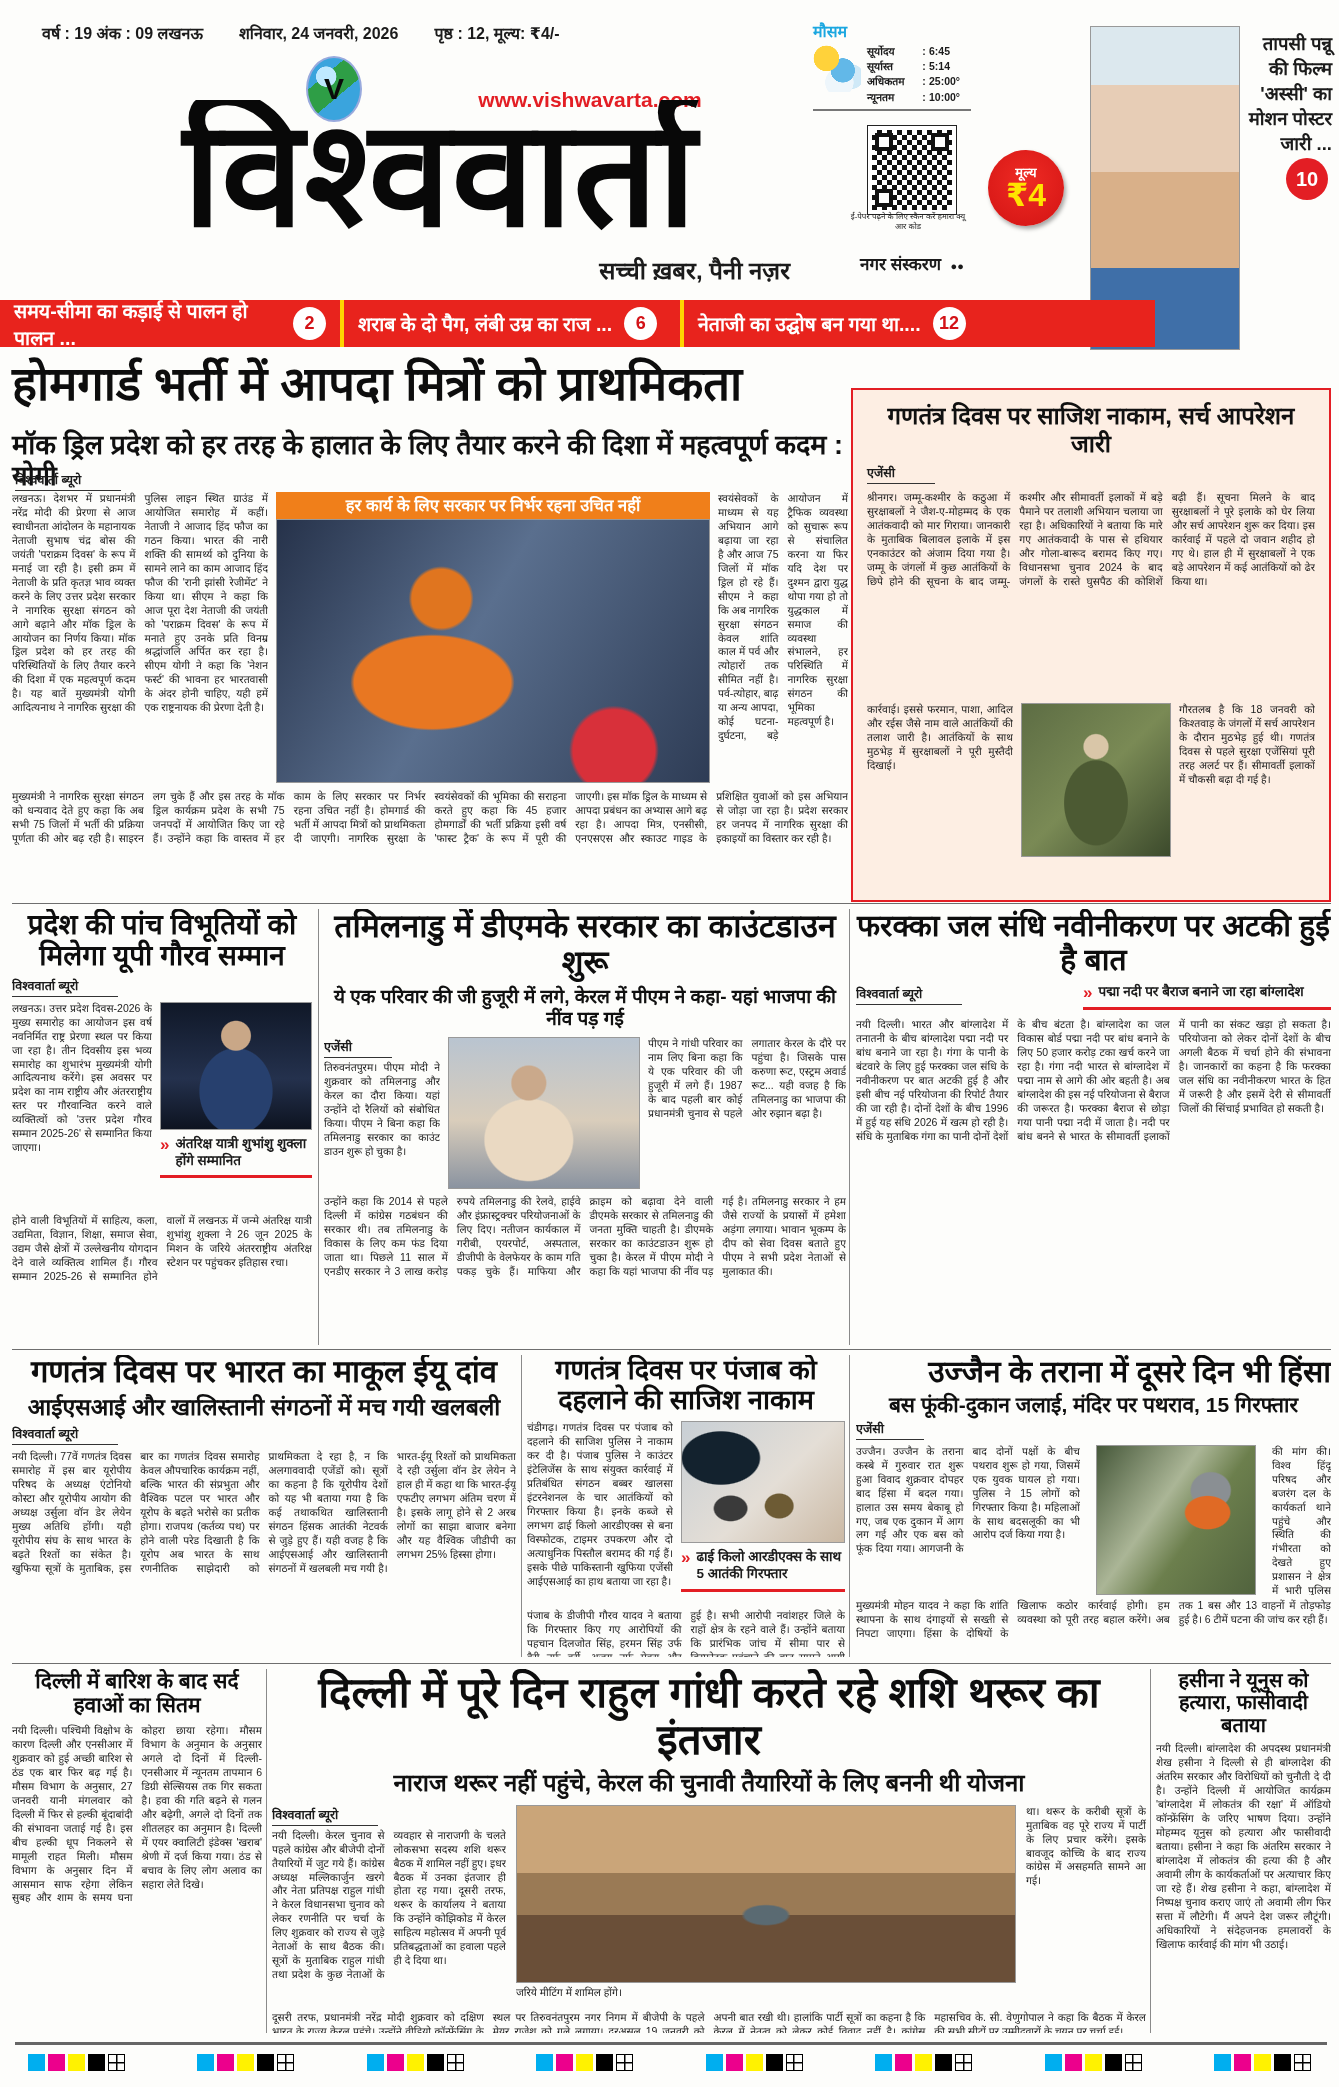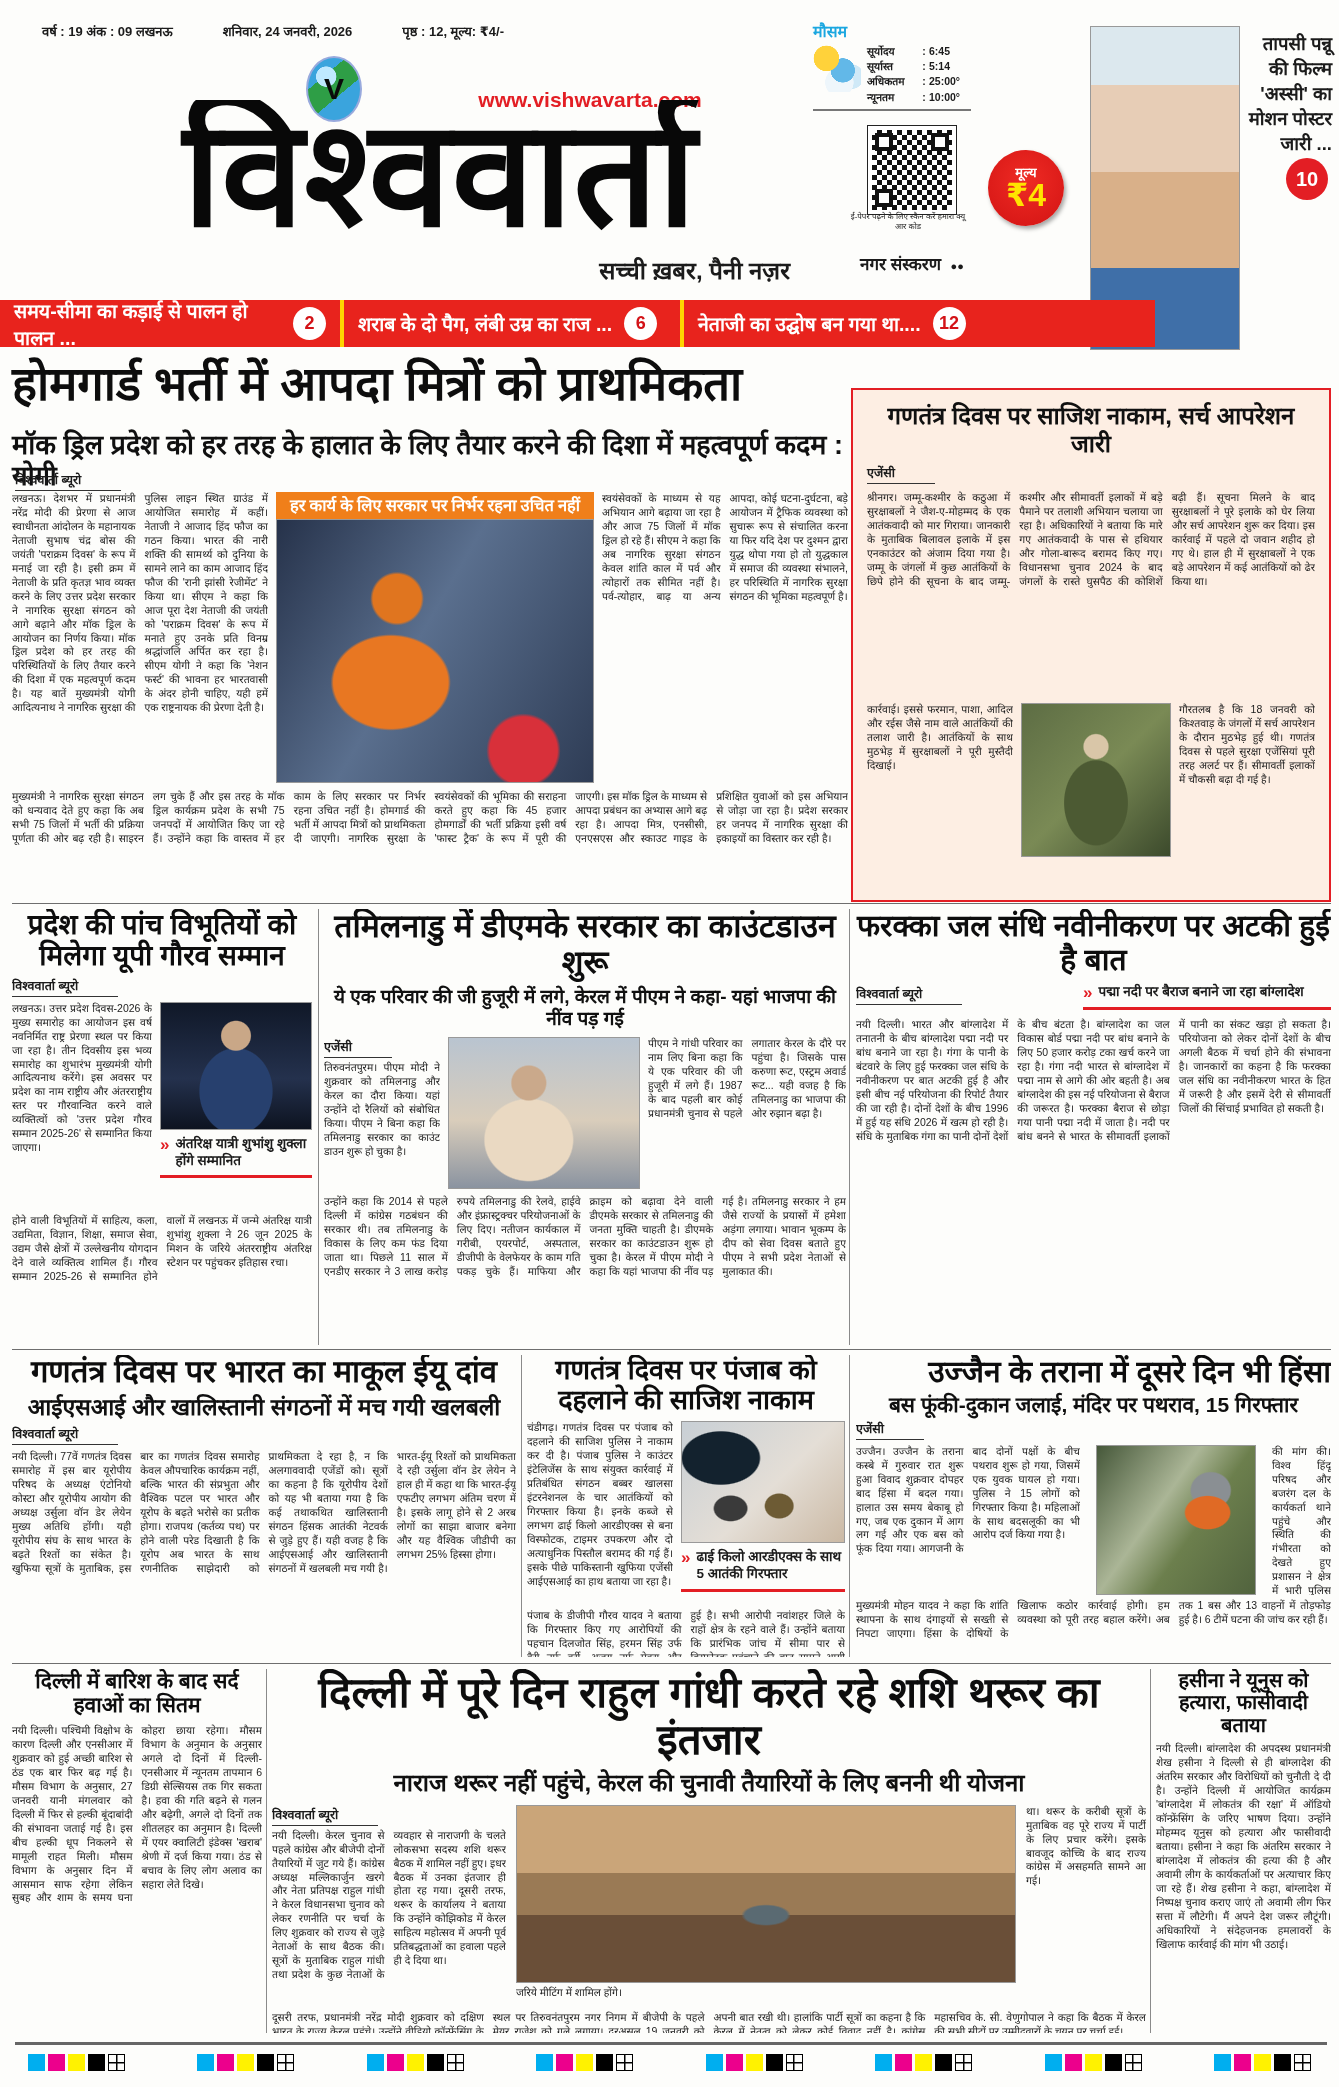--- a/index.html
+++ b/index.html
@@ -15,21 +15,21 @@
           padding:0 40px 2px 0;margin-bottom:3px;}
   .headline{font-weight:bold;color:#0d0d0d;line-height:1.12;letter-spacing:0;}
   .subhead{font-weight:bold;color:#101010;line-height:1.15;}
   .photo{background-size:cover;border:1px solid #999;}
   .bullet{display:flex;gap:6px;align-items:flex-start;font-size:13.5px;font-weight:bold;line-height:1.25;}
   .chev{color:#e31e24;font-size:17px;line-height:1;font-weight:bold;}
   .redrule{border-top:3px solid #e31e24;margin-top:6px;}
   .vrule{width:1px;background:#8a8a8a;}
   .hrule{height:1px;background:#6e6e6e;}
   
-  .info-line{font-size:13px;font-weight:bold;display:flex;gap:50px;}
+  .info-line{font-size:16px;font-weight:bold;display:flex;gap:36px;}
   .title-big{font-size:148px;font-weight:bold;color:#080808;text-align:center;line-height:1.0;letter-spacing:1px;}
   .website{color:#e31e24;font-weight:bold;font-size:21px;text-align:center;}
   .tagline{font-size:24px;font-weight:bold;text-align:right;}
   .edition{font-size:17px;font-weight:bold;}
   .logo{width:52px;height:62px;border-radius:50%;background:radial-gradient(circle at 35% 30%,#bfe9ff 0 18%,transparent 19%),linear-gradient(140deg,#3aa4dd 0 30%,#2e9e46 30% 60%,#3aa4dd 60%);
         display:flex;align-items:center;justify-content:center;color:#0a0a0a;font-weight:bold;font-size:30px;border:2px solid #9ad;}
   
   .weather{width:158px;}
   .weather-title{color:#1ba7e0;font-size:16px;font-weight:bold;}
   .weather-grid{display:flex;gap:6px;margin-top:2px;}
@@ -154,21 +154,21 @@
       <span>नेताजी का उद्घोष बन गया था....</span>
       <span class="tcircle">12</span>
     </div>
   </div>
 
   <div class="abs headline" style="left:12px;top:358px;width:836px;font-size:47px;">होमगार्ड भर्ती में आपदा मित्रों को प्राथमिकता</div>
   <div class="abs subhead" style="left:12px;top:430px;width:836px;font-size:27px;">मॉक ड्रिल प्रदेश को हर तरह के हालात के लिए तैयार करने की दिशा में महत्वपूर्ण कदम : योगी</div>
   <div class="abs" style="left:15px;top:470px;"><span class="byline">विश्ववार्ता ब्यूरो</span></div>
   <div class="abs" style="left:12px;top:492px;width:836px;height:292px;display:flex;gap:8px;">
     <div class="body-text cols2" style="width:256px;height:292px;">लखनऊ। देशभर में प्रधानमंत्री नरेंद्र मोदी की प्रेरणा से आज स्वाधीनता आंदोलन के महानायक नेताजी सुभाष चंद्र बोस की जयंती 'पराक्रम दिवस' के रूप में मनाई जा रही है। इसी क्रम में नेताजी के प्रति कृतज्ञ भाव व्यक्त करने के लिए उत्तर प्रदेश सरकार ने नागरिक सुरक्षा संगठन को आगे बढ़ाने और मॉक ड्रिल के आयोजन का निर्णय किया। मॉक ड्रिल प्रदेश को हर तरह की परिस्थितियों के लिए तैयार करने की दिशा में एक महत्वपूर्ण कदम है। यह बातें मुख्यमंत्री योगी आदित्यनाथ ने नागरिक सुरक्षा की पुलिस लाइन स्थित ग्राउंड में आयोजित समारोह में कहीं। नेताजी ने आजाद हिंद फौज का गठन किया। भारत की नारी शक्ति की सामर्थ्य को दुनिया के सामने लाने का काम आजाद हिंद फौज की 'रानी झांसी रेजीमेंट' ने किया था। सीएम ने कहा कि आज पूरा देश नेताजी की जयंती को 'पराक्रम दिवस' के रूप में मनाते हुए उनके प्रति विनम्र श्रद्धांजलि अर्पित कर रहा है। सीएम योगी ने कहा कि 'नेशन फर्स्ट' की भावना हर भारतवासी के अंदर होनी चाहिए, यही हमें एक राष्ट्रनायक की प्रेरणा देती है।</div>
-    <div style="width:318px;font-family:Liberation Serif, serif;">
+    <div style="width:434px;">
       <div class="cap-bar">हर कार्य के लिए सरकार पर निर्भर रहना उचित नहीं</div>
       <div class="photo" style="height:262px;background:
         radial-gradient(circle at 38% 30%,#e0751f 0 9%,transparent 10%),
         radial-gradient(ellipse at 36% 62%,#e87722 0 20%,transparent 21%),
         radial-gradient(circle at 78% 88%,#d8303a 0 10%,transparent 11%),
         linear-gradient(120deg,#26324a,#5a6f8e 45%,#2e3c55);"></div>
     </div>
     <div class="body-text cols2" style="flex:1;height:292px;">स्वयंसेवकों के माध्यम से यह अभियान आगे बढ़ाया जा रहा है और आज 75 जिलों में मॉक ड्रिल हो रहे हैं। सीएम ने कहा कि अब नागरिक सुरक्षा संगठन केवल शांति काल में पर्व और त्योहारों तक सीमित नहीं है। पर्व-त्योहार, बाढ़ या अन्य आपदा, कोई घटना-दुर्घटना, बड़े आयोजन में ट्रैफिक व्यवस्था को सुचारू रूप से संचालित करना या फिर यदि देश पर दुश्मन द्वारा युद्ध थोपा गया हो तो युद्धकाल में समाज की व्यवस्था संभालने, हर परिस्थिति में नागरिक सुरक्षा संगठन की भूमिका महत्वपूर्ण है।</div>
   </div>
   <div class="abs body-text cols6" style="left:12px;top:790px;width:836px;height:108px;">मुख्यमंत्री ने नागरिक सुरक्षा संगठन को धन्यवाद देते हुए कहा कि अब सभी 75 जिलों में भर्ती की प्रक्रिया पूर्णता की ओर बढ़ रही है। साइरन लग चुके हैं और इस तरह के मॉक ड्रिल कार्यक्रम प्रदेश के सभी 75 जनपदों में आयोजित किए जा रहे हैं। उन्होंने कहा कि वास्तव में हर काम के लिए सरकार पर निर्भर रहना उचित नहीं है। होमगार्ड की भर्ती में आपदा मित्रों को प्राथमिकता दी जाएगी। नागरिक सुरक्षा के स्वयंसेवकों की भूमिका की सराहना करते हुए कहा कि 45 हजार होमगार्डों की भर्ती प्रक्रिया इसी वर्ष 'फास्ट ट्रैक' के रूप में पूरी की जाएगी। इस मॉक ड्रिल के माध्यम से आपदा प्रबंधन का अभ्यास आगे बढ़ रहा है। आपदा मित्र, एनसीसी, एनएसएस और स्काउट गाइड के प्रशिक्षित युवाओं को इस अभियान से जोड़ा जा रहा है। प्रदेश सरकार हर जनपद में नागरिक सुरक्षा की इकाइयों का विस्तार कर रही है।</div>

